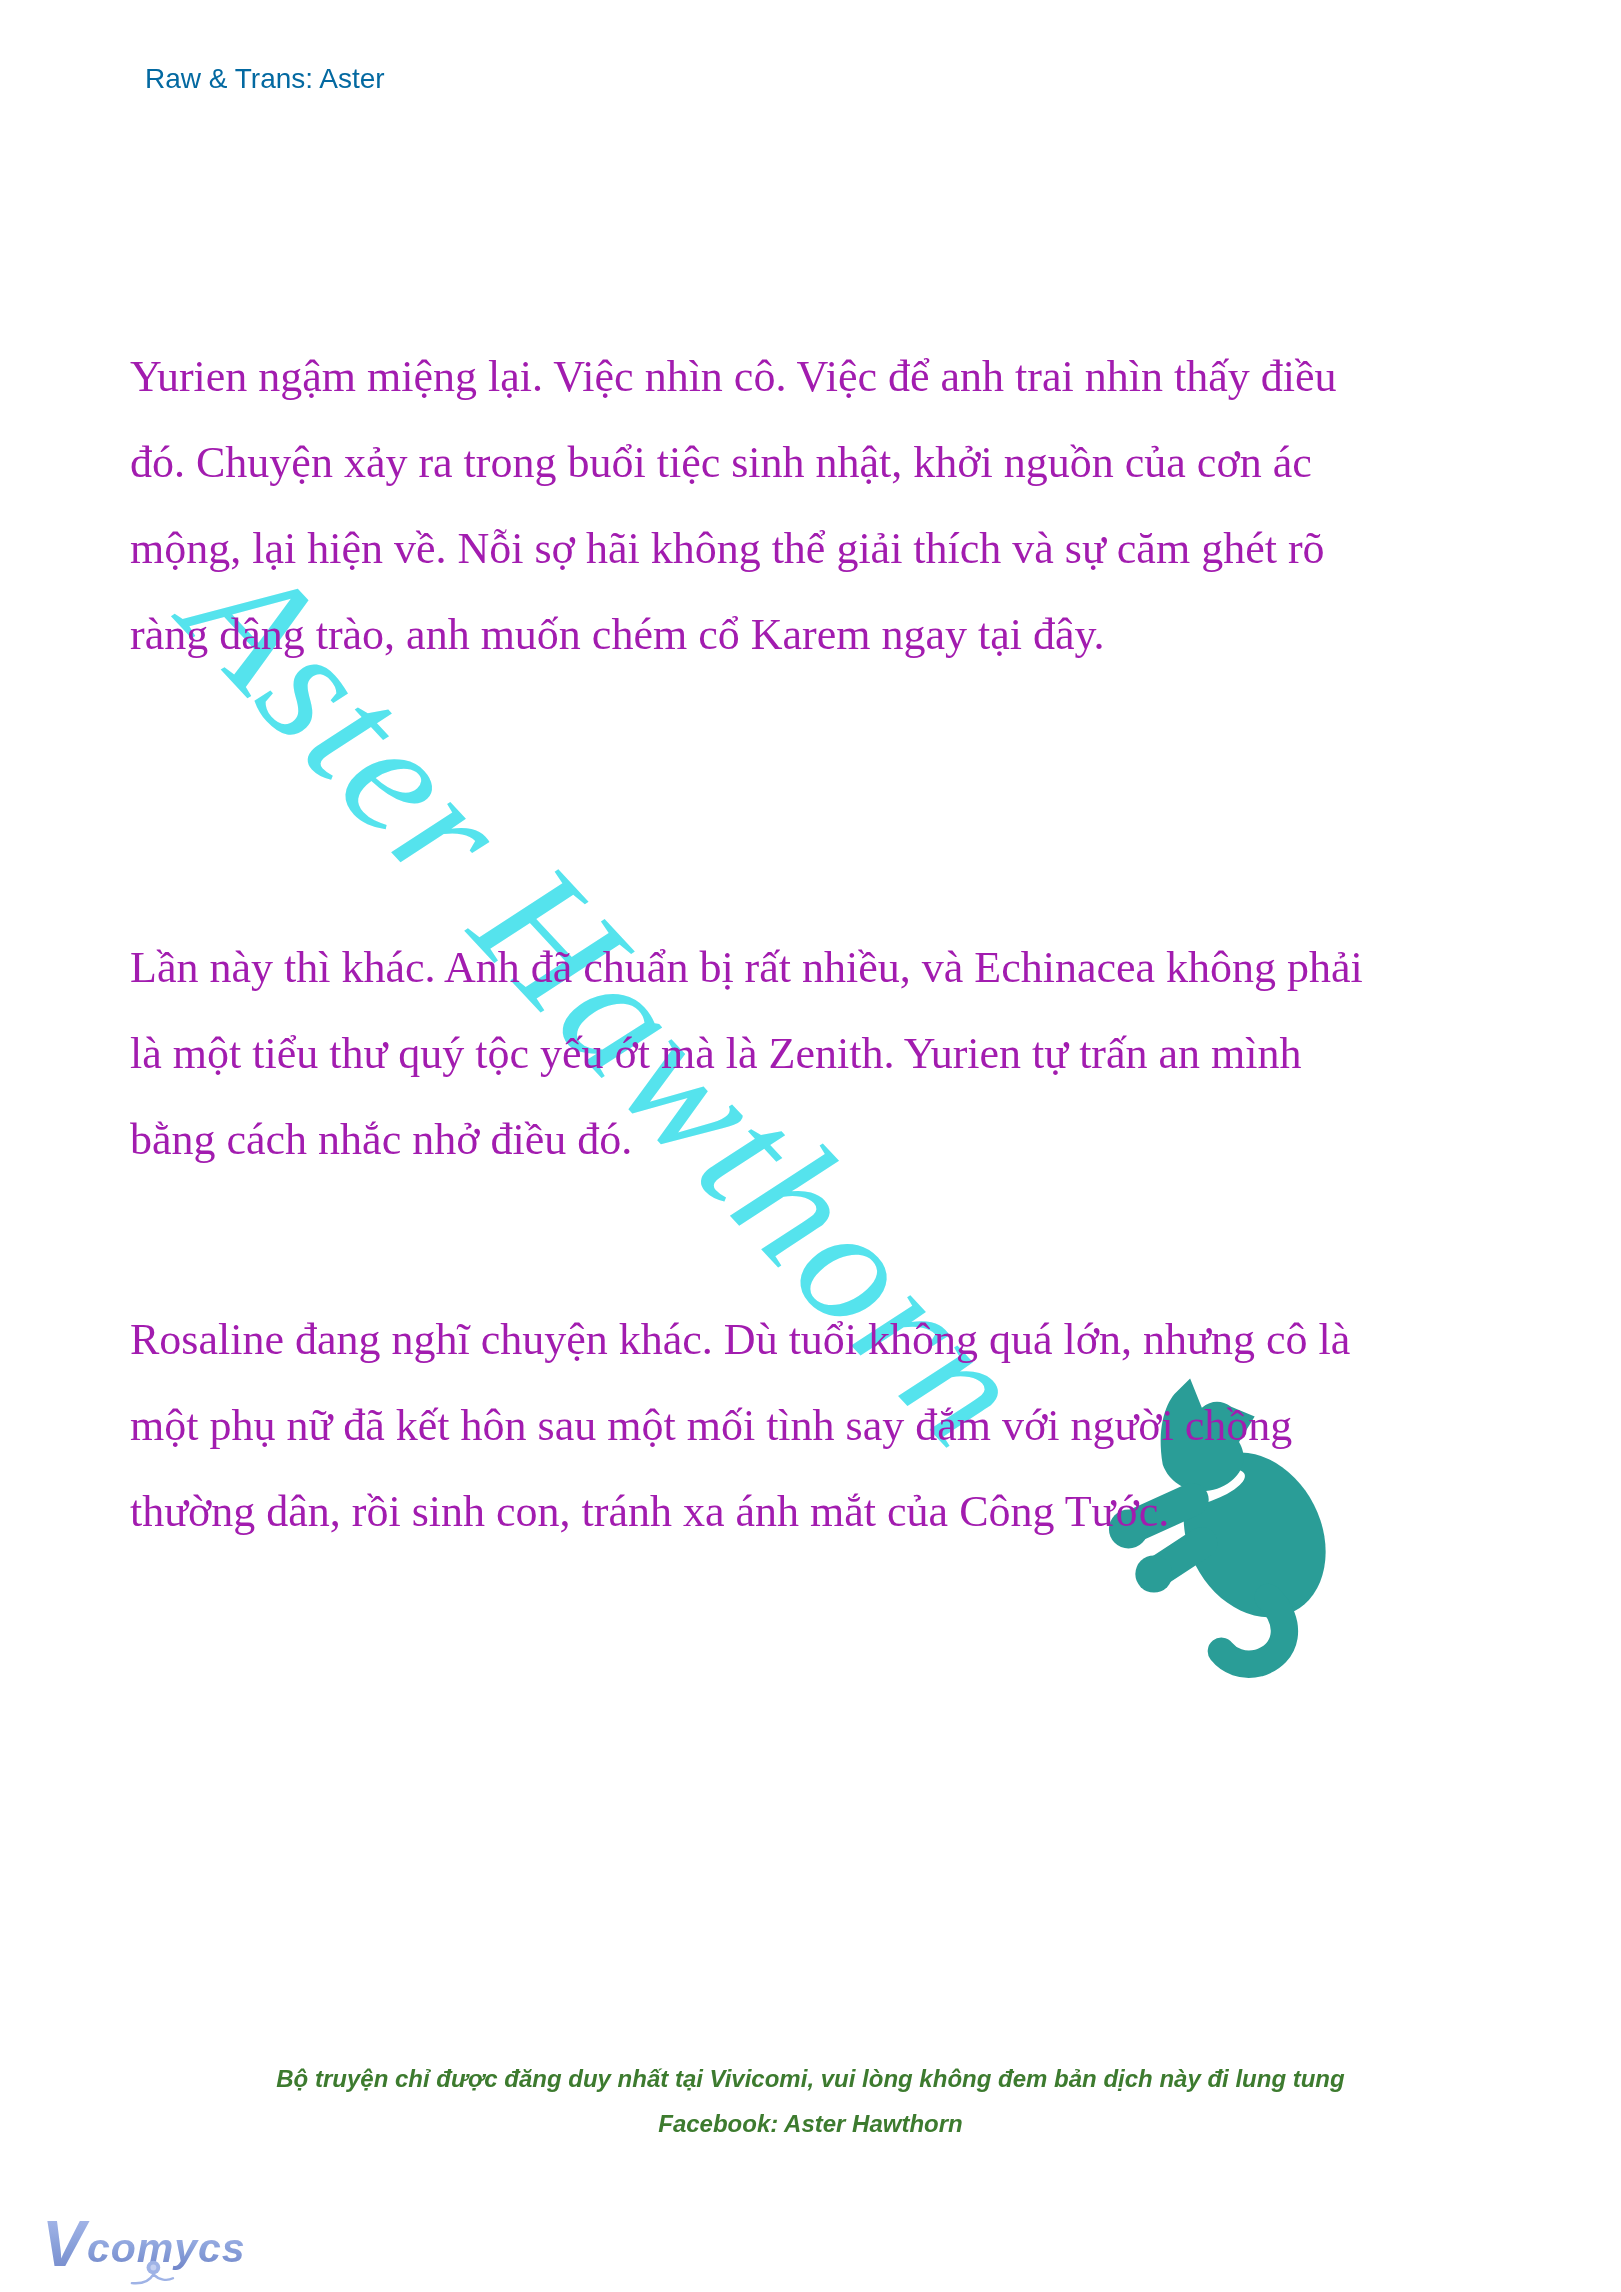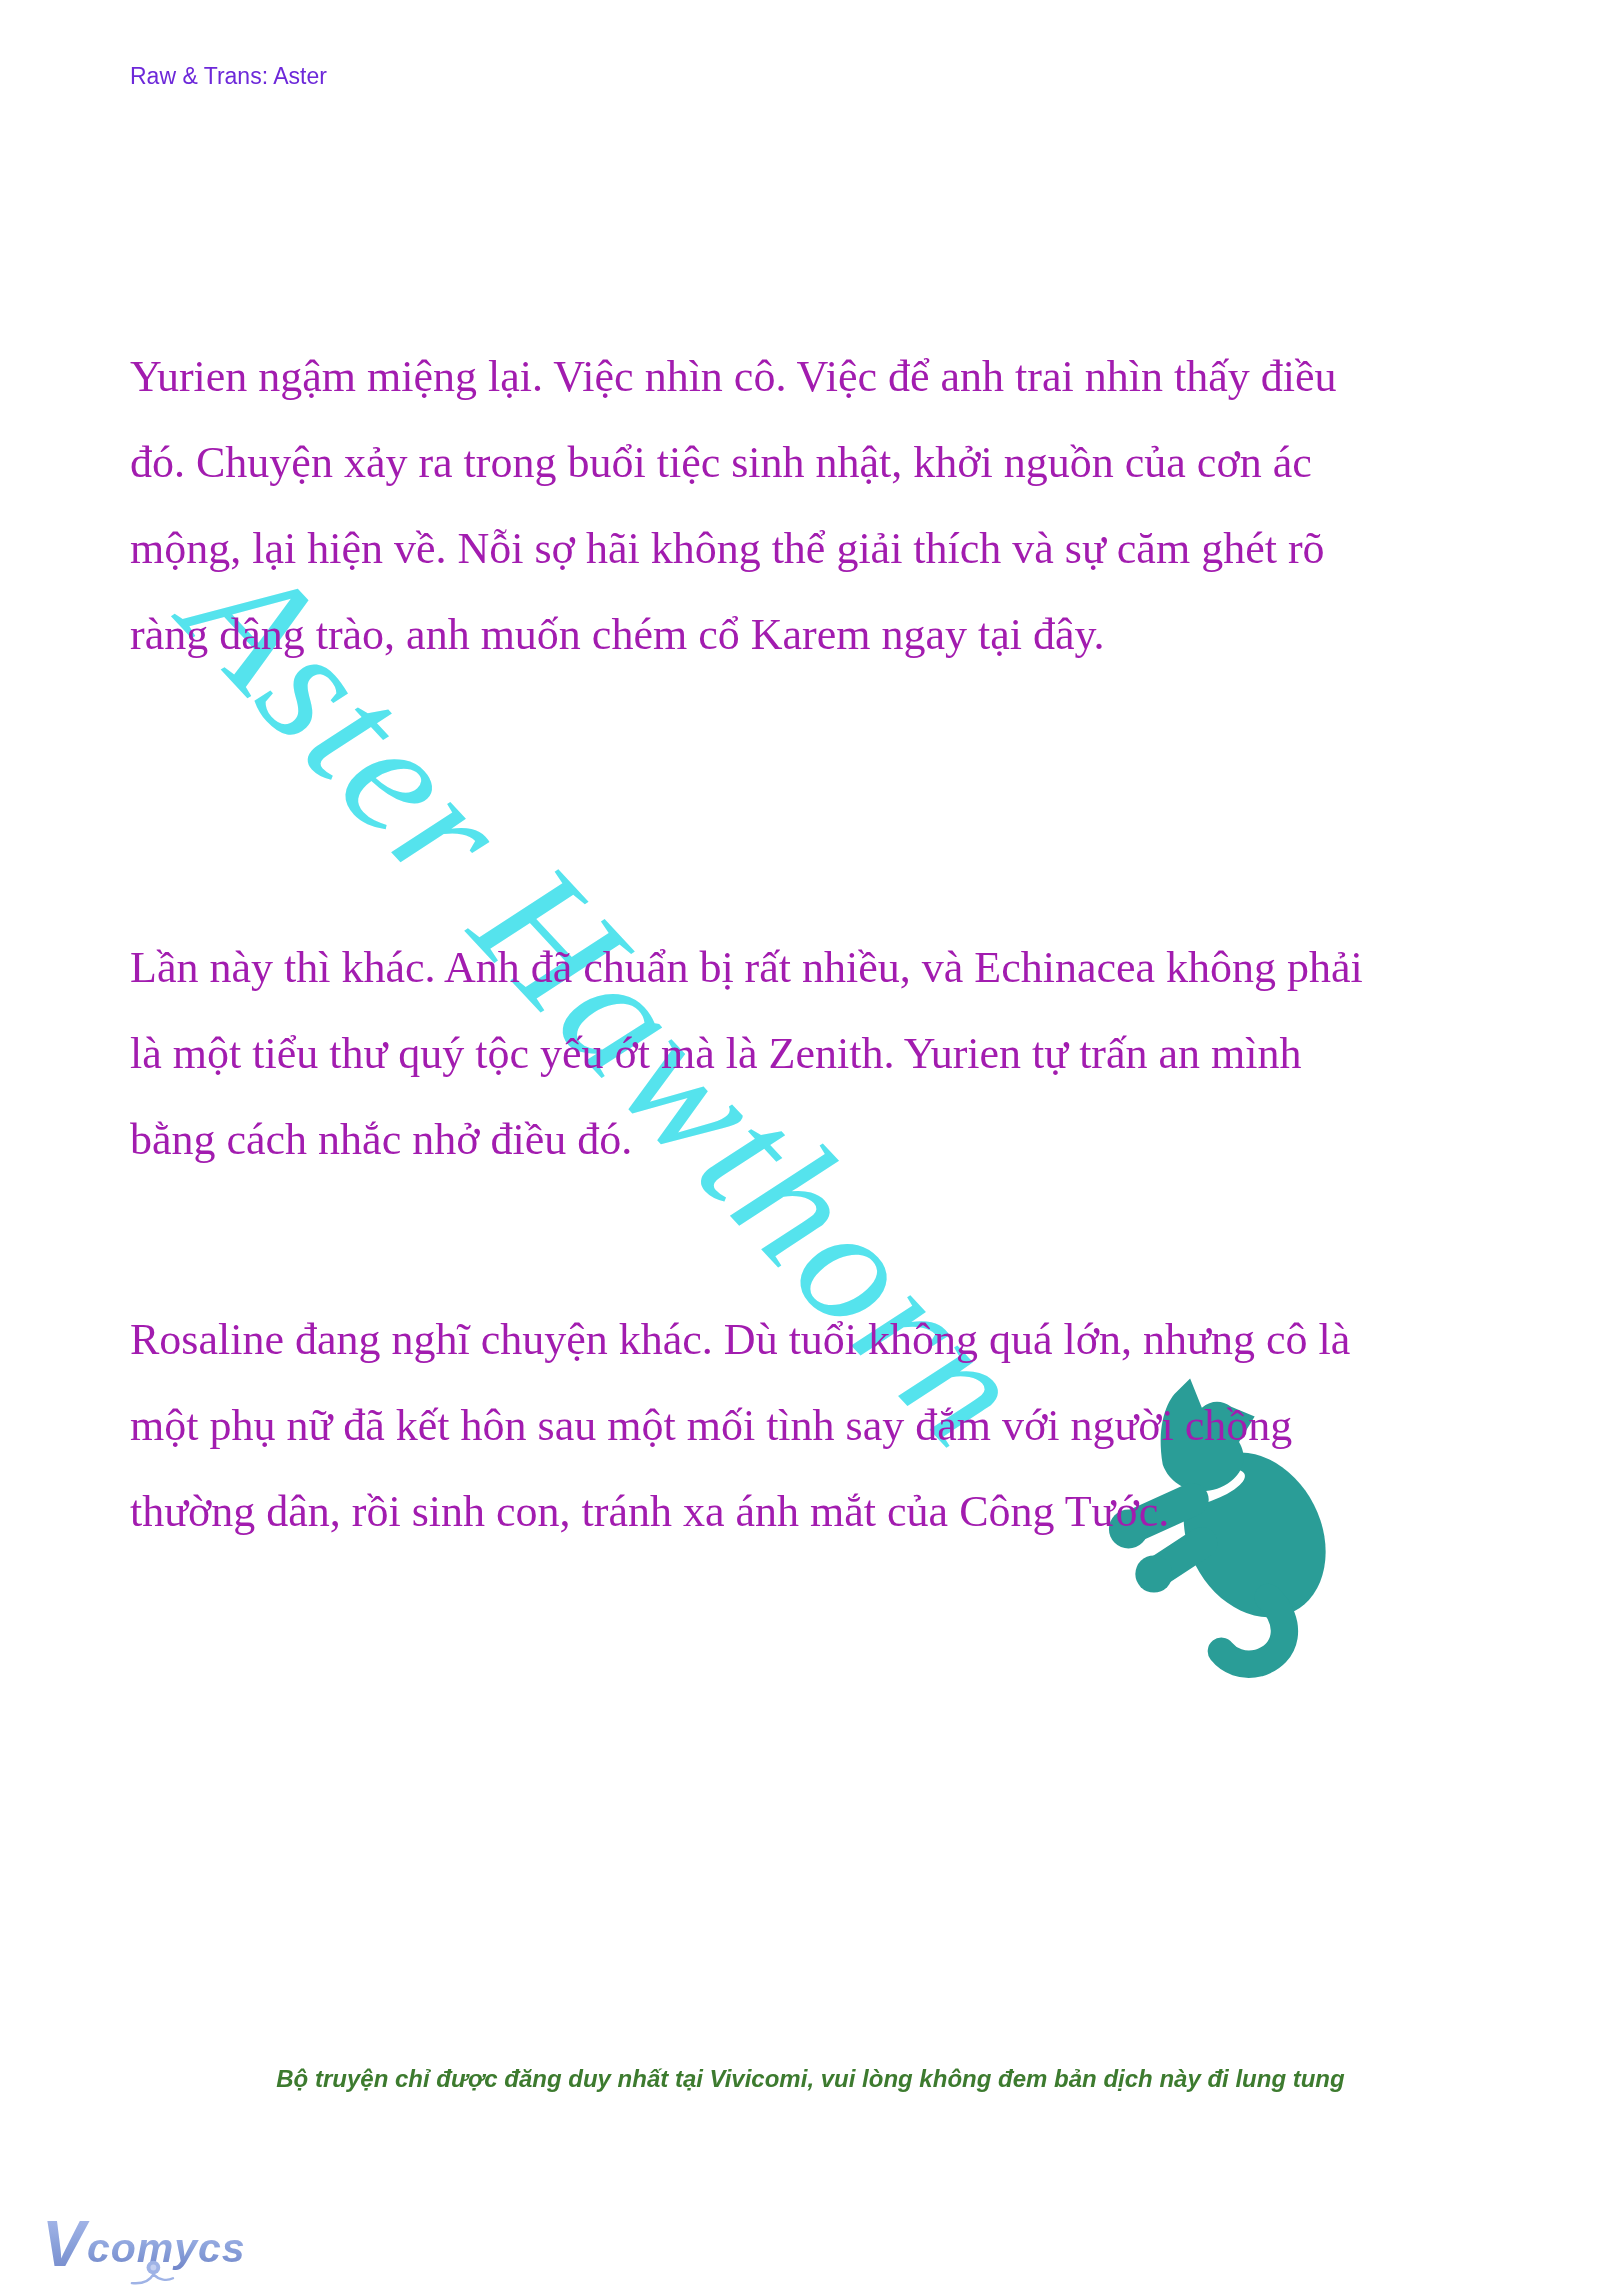--- a/index.html
+++ b/index.html
@@ -6,24 +6,24 @@
   html,body{margin:0;padding:0;background:#777;}
   .page{
     position:relative;
     width:1621px;height:2293px;
     background:#ffffff;
     overflow:hidden;
     font-family:"Liberation Serif", serif;
   }
   .credit{
     position:absolute;
-    left:130px;top:63px;
+    left:145px;top:63px;
     font-family:"Liberation Sans", sans-serif;
-    font-size:23px;
-    color:#6d28d9;
+    font-size:28px;
+    color:#0369a1;
     z-index:3;
   }
   .watermark{
     position:absolute;
     left:290px;top:518px;
     font-family:"Liberation Serif", serif;
     font-style:italic;
     font-size:169px;
     letter-spacing:3.9px;
     color:#55e3ed;
@@ -105,20 +105,21 @@
       <path d="M 166 232 C 192 258, 186 290, 156 299 C 140 303, 126 297, 118 287" stroke="#2a9d97" stroke-width="28" stroke-linecap="round" fill="none"></path>
     </g>
   </svg>
 
   <p class="story p1">Yurien ngậm miệng lại. Việc nhìn cô. Việc để anh trai nhìn thấy điều đó. Chuyện xảy ra trong buổi tiệc sinh nhật, khởi nguồn của cơn ác mộng, lại hiện về. Nỗi sợ hãi không thể giải thích và sự căm ghét rõ ràng dâng trào, anh muốn chém cổ Karem ngay tại đây.</p>
   <p class="story p2">Lần này thì khác. Anh đã chuẩn bị rất nhiều, và Echinacea không phải là một tiểu thư quý tộc yếu ớt mà là Zenith. Yurien tự trấn an mình bằng cách nhắc nhở điều đó.</p>
   <p class="story p3">Rosaline đang nghĩ chuyện khác. Dù tuổi không quá lớn, nhưng cô là một phụ nữ đã kết hôn sau một mối tình say đắm với người chồng thường dân, rồi sinh con, tránh xa ánh mắt của Công Tước.</p>
 
   <div class="footer">
     <div>Bộ truyện chỉ được đăng duy nhất tại Vivicomi, vui lòng không đem bản dịch này đi lung tung</div>
+    <div>Facebook: Aster Hawthorn</div>
   </div>
 
   <svg class="logo" viewBox="0 0 250 88" aria-hidden="true">
     <defs>
       <linearGradient id="logograd" x1="0" y1="0" x2="0" y2="1">
         <stop offset="0" stop-color="#aebded"></stop>
         <stop offset="0.5" stop-color="#8ba2db"></stop>
         <stop offset="1" stop-color="#7186c9"></stop>
       </linearGradient>
     </defs>

